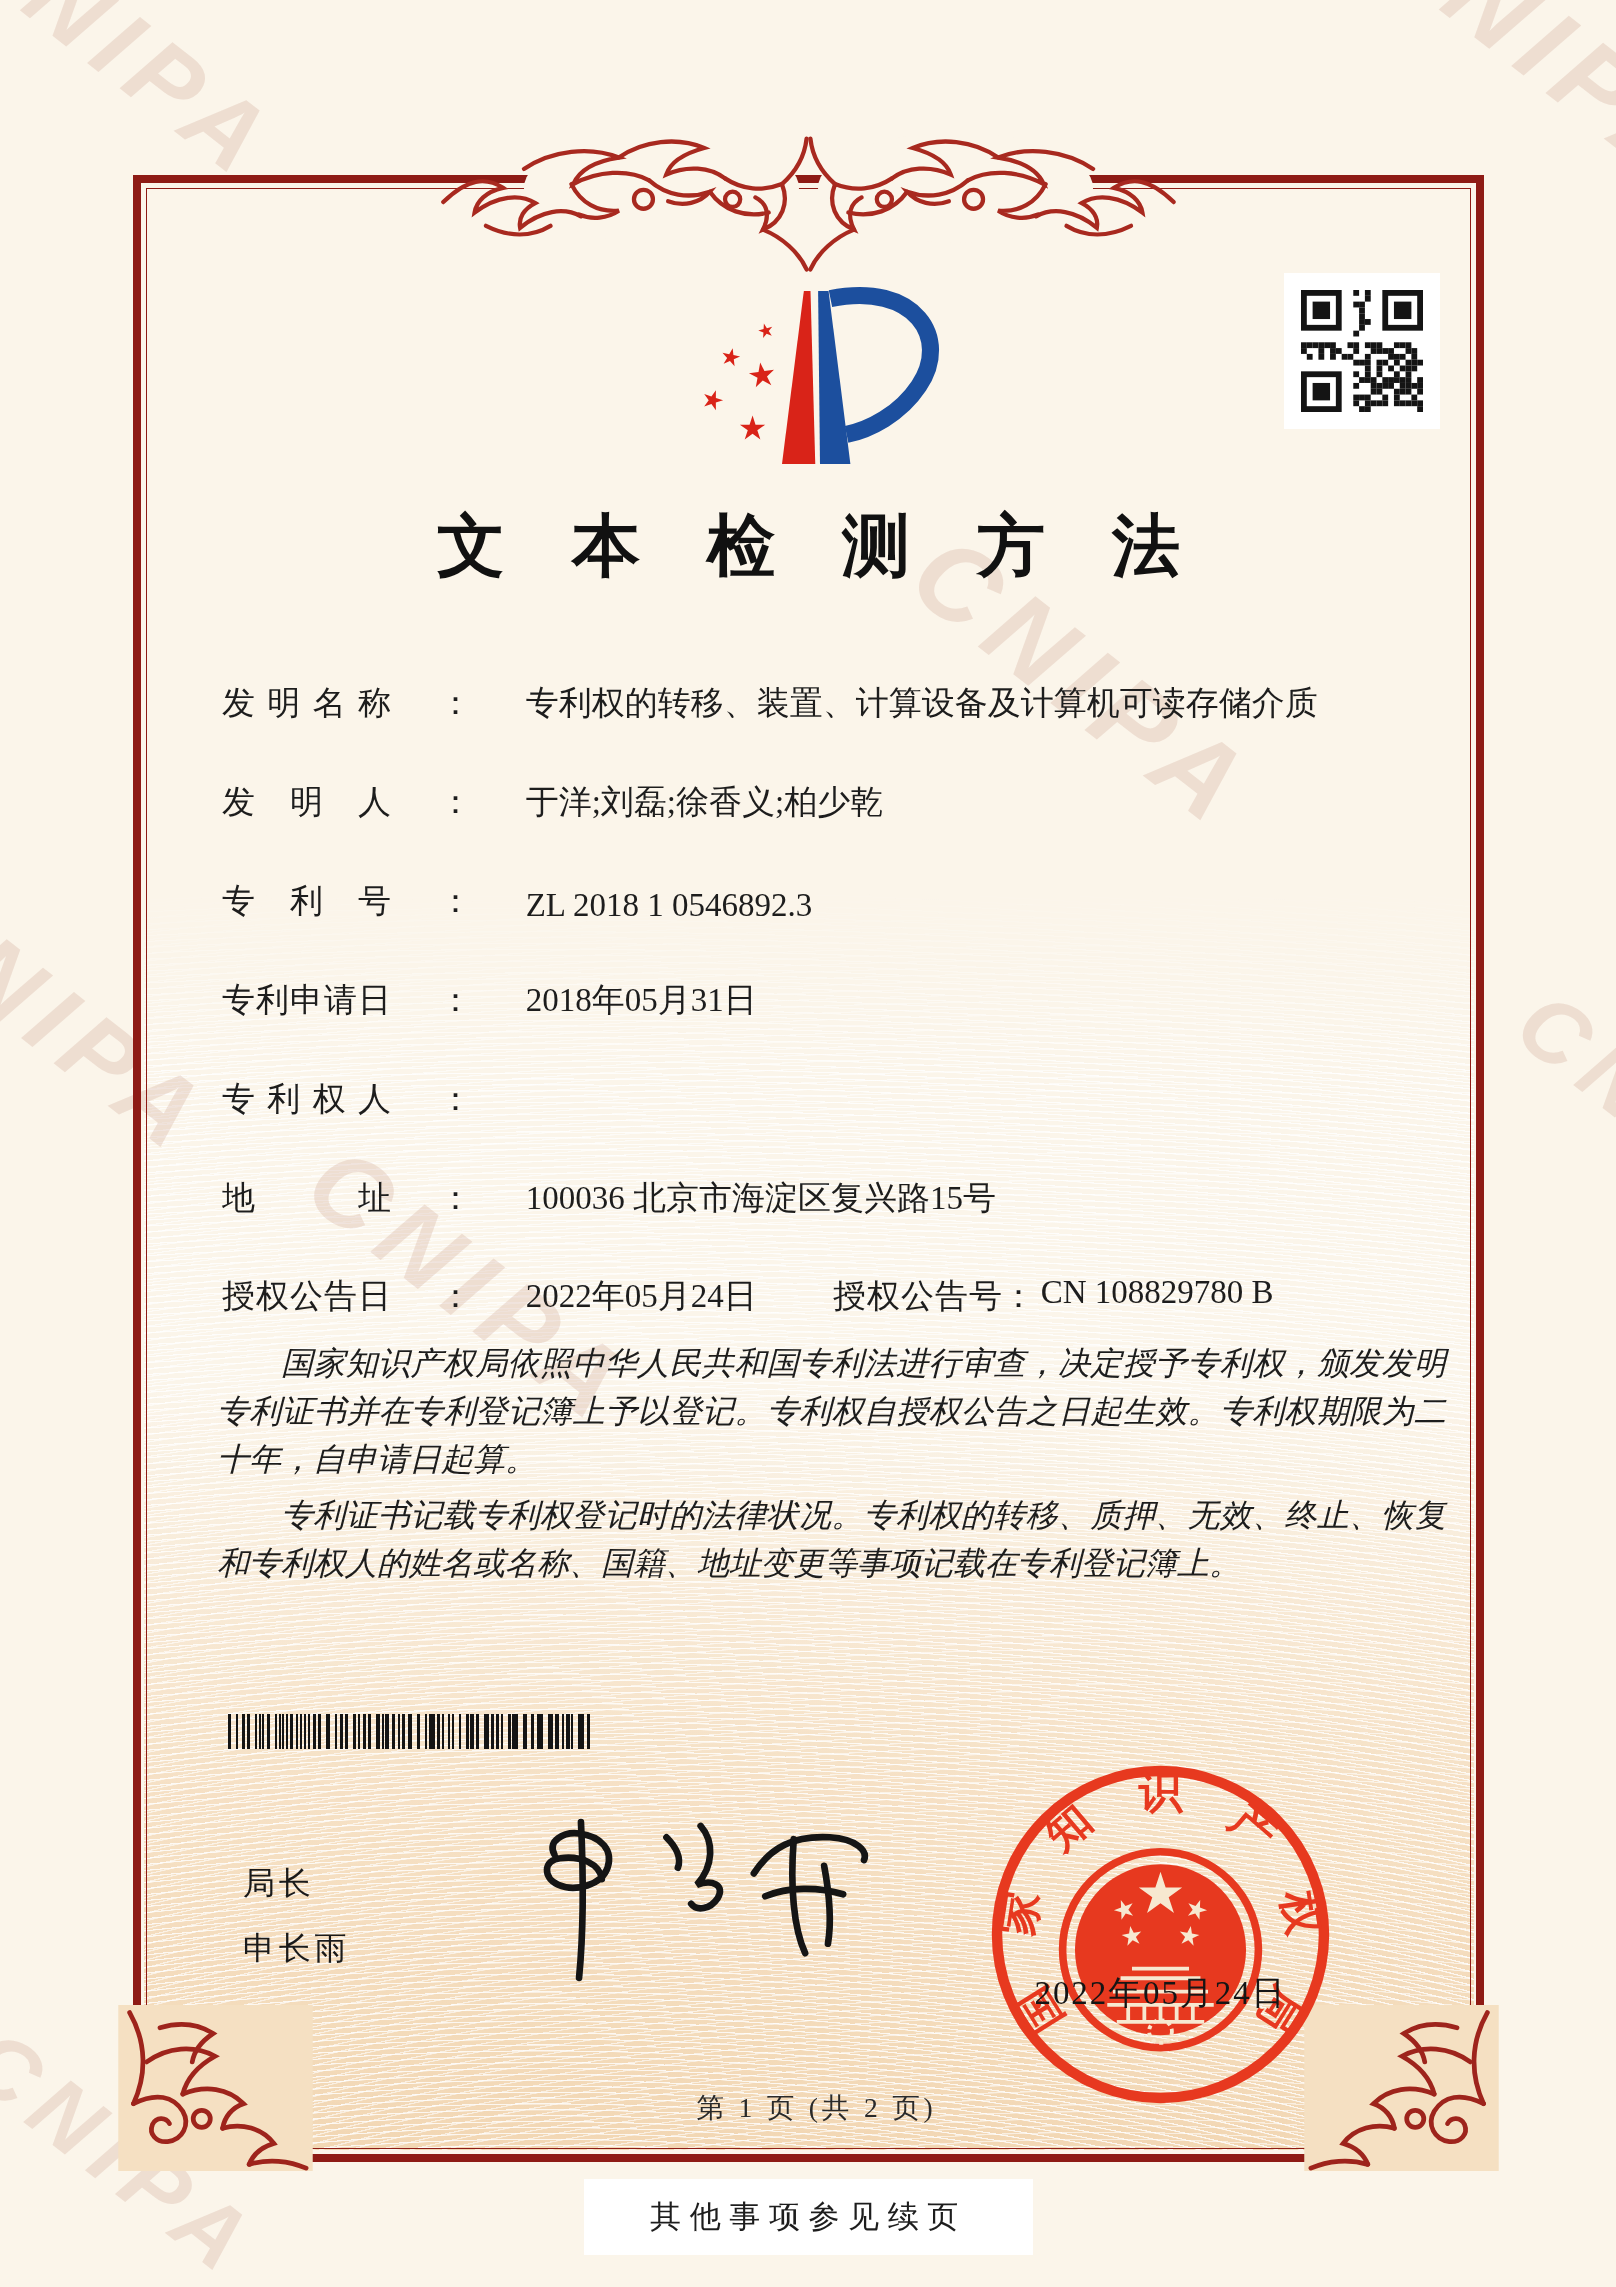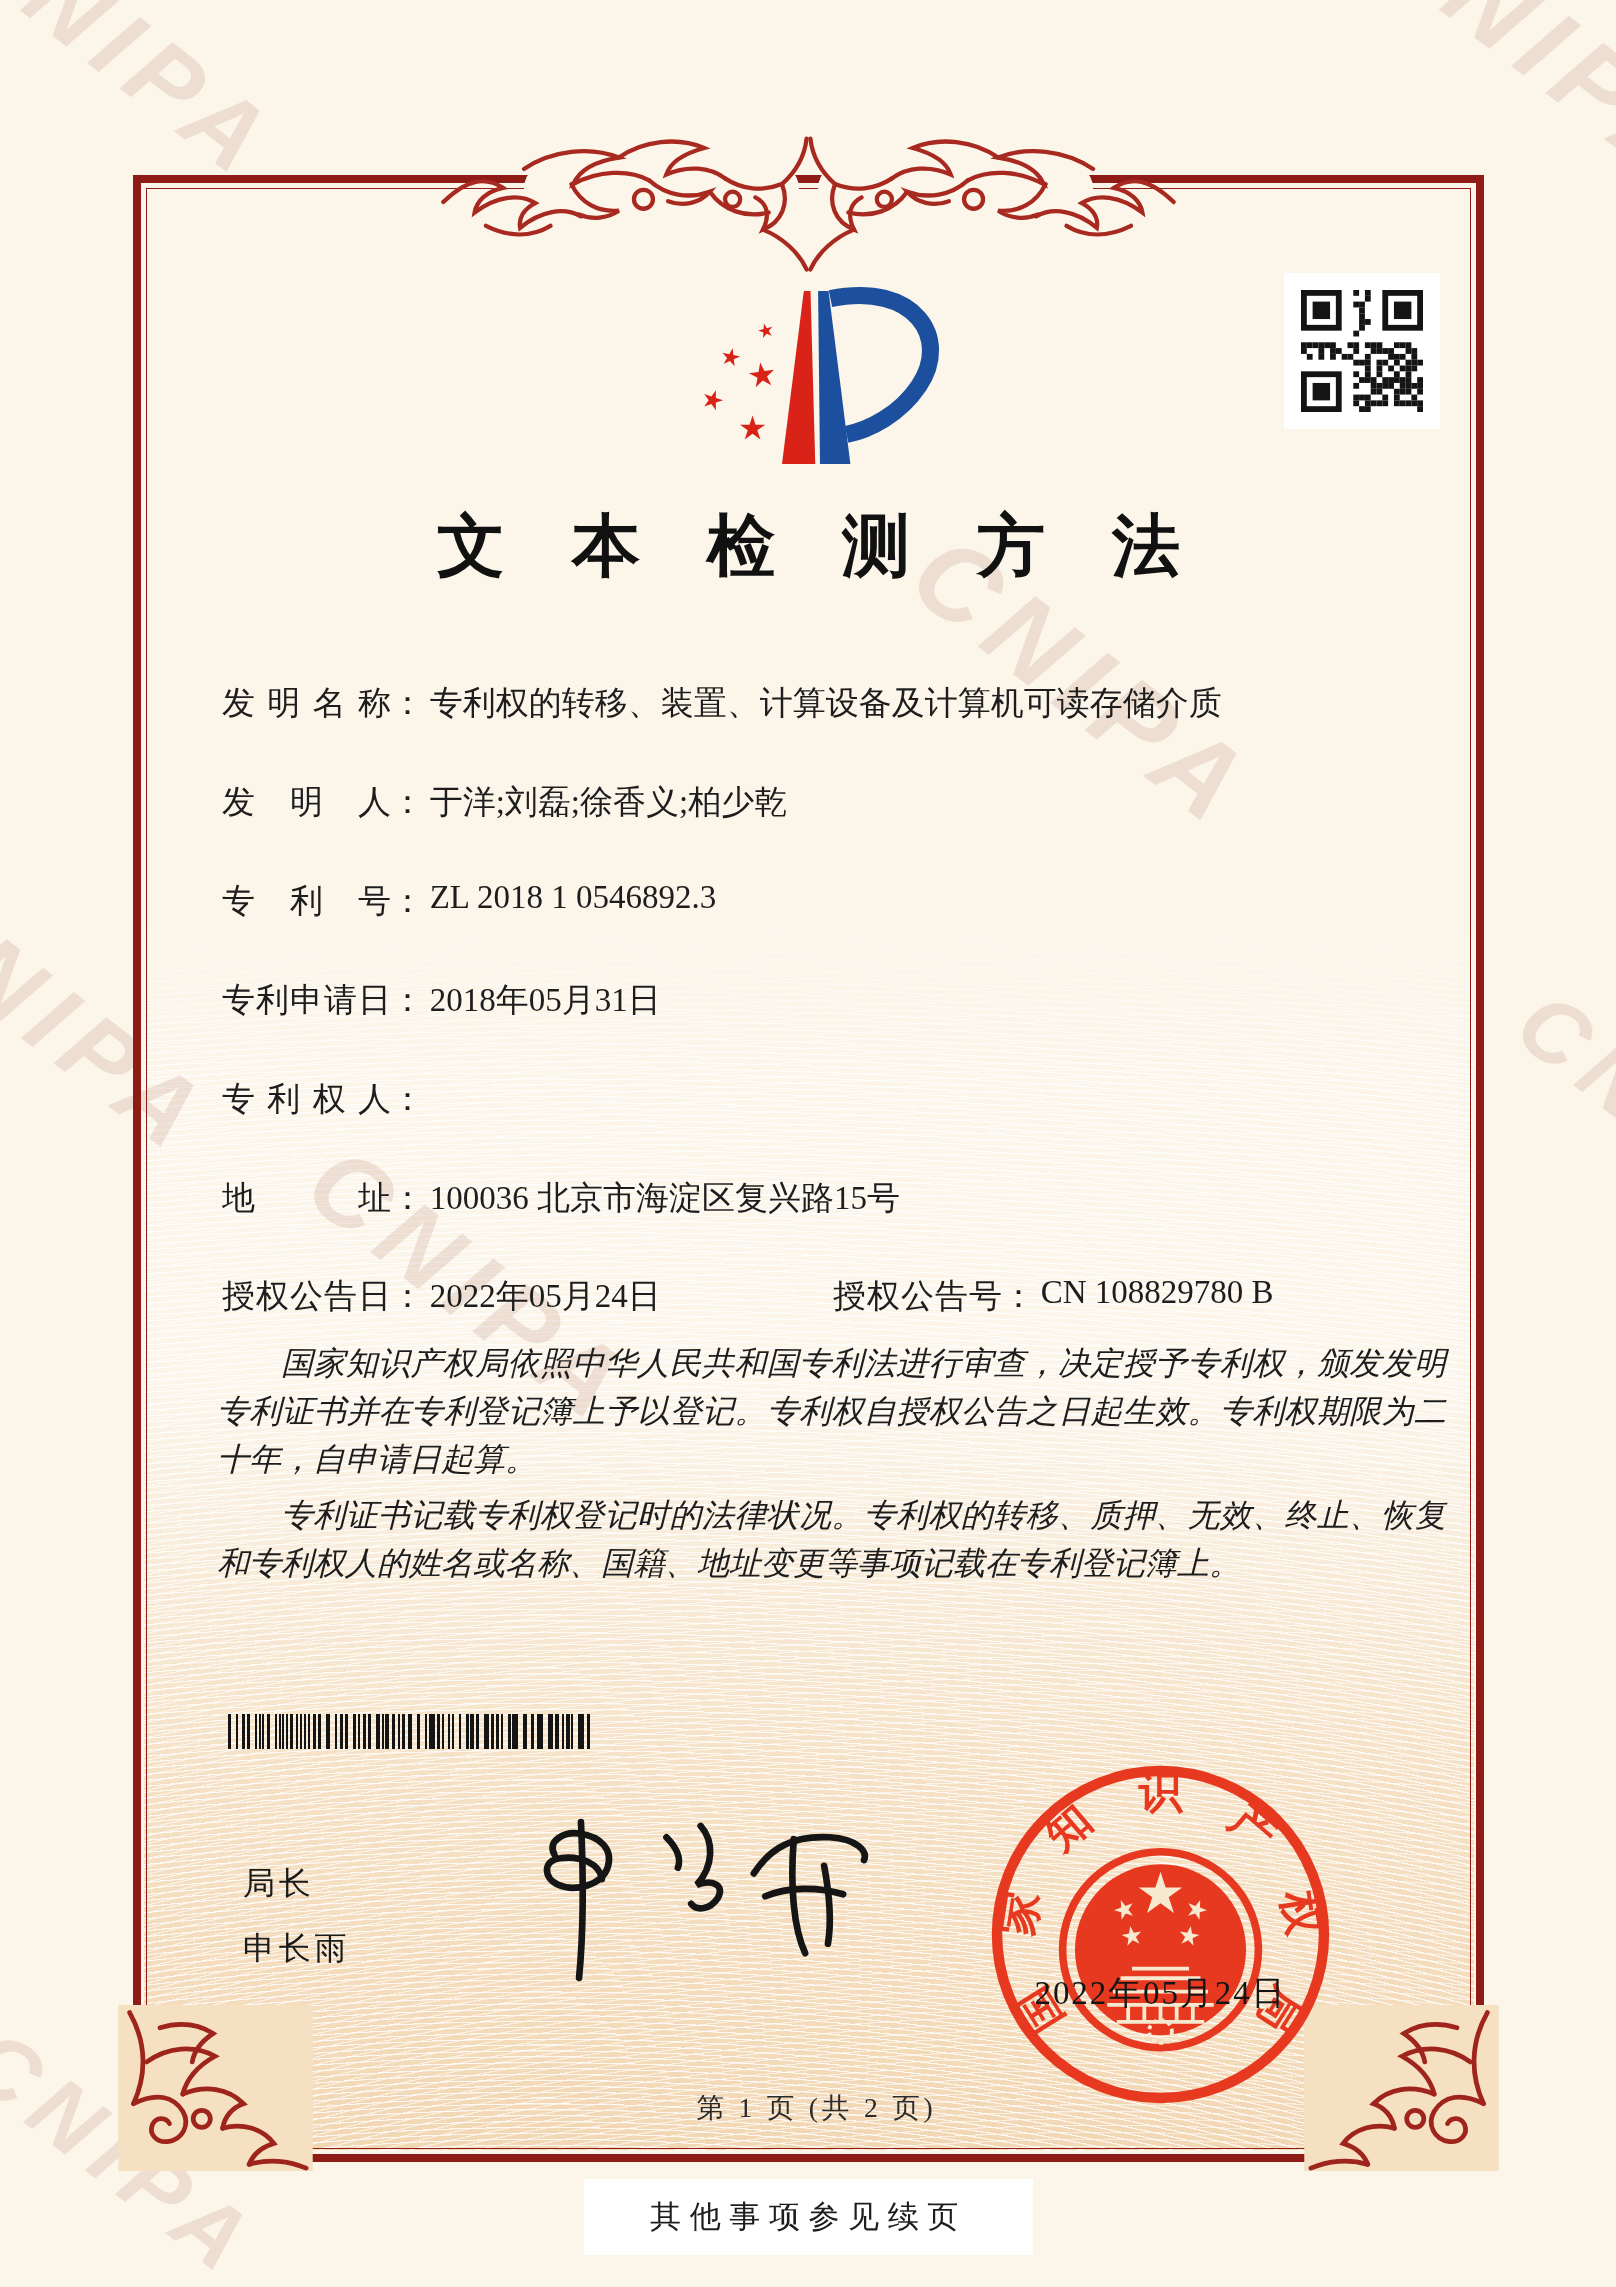--- a/index.html
+++ b/index.html
@@ -22,21 +22,21 @@
          box-sizing:border-box;z-index:2;}
   #frame::after{content:"";position:absolute;inset:4.8px;border:1.9px solid #8e1b15;}
   .orn{position:absolute;z-index:3;}
   #certno{position:absolute;left:202px;top:263px;font-size:33px;letter-spacing:2.9px;z-index:4;}
   #logo{position:absolute;left:687px;top:268px;z-index:4;}
   #qrbox{position:absolute;left:1284px;top:273px;width:156px;height:156px;background:#fff;z-index:4;}
   #qrSvg{position:absolute;left:17px;top:17px;}
   #title{position:absolute;left:0;width:100%;top:501px;text-align:center;font-size:68px;font-weight:700;
          letter-spacing:67px;text-indent:67px;white-space:nowrap;color:#111;z-index:4;}
   #fields{position:absolute;left:222px;top:681px;width:1227px;height:666px;font-size:33px;z-index:4;}
-  .frow{position:absolute;left:0;display:flex;align-items:flex-start;white-space:nowrap;}
+  .frow{position:absolute;left:0;display:flex;align-items:flex-end;white-space:nowrap;gap:48px;}
   .flabel{display:inline-block;width:169px;text-align:justify;text-align-last:justify;}
   .fvalue{margin-left:5.7px;}
   .pair2{position:absolute;left:611px;top:0;display:flex;white-space:nowrap;}
   #paras{position:absolute;left:217px;top:1339px;width:1229px;font-size:32px;line-height:48px;
          text-align:justify;z-index:4;font-style:italic;}
   #paras p{margin:0 0 7.6px 0;text-indent:2em;}
   #barcode{position:absolute;left:228px;top:1714px;width:363px;height:35px;display:flex;align-items:stretch;z-index:4;}
   .bar{background:#141414;height:100%;flex:none;}
   #sig{position:absolute;left:243px;top:1851px;font-family:"Liberation Sans","DejaVu Sans",sans-serif;
        font-size:32px;line-height:65px;letter-spacing:3.8px;color:#1a1a1a;z-index:4;}

